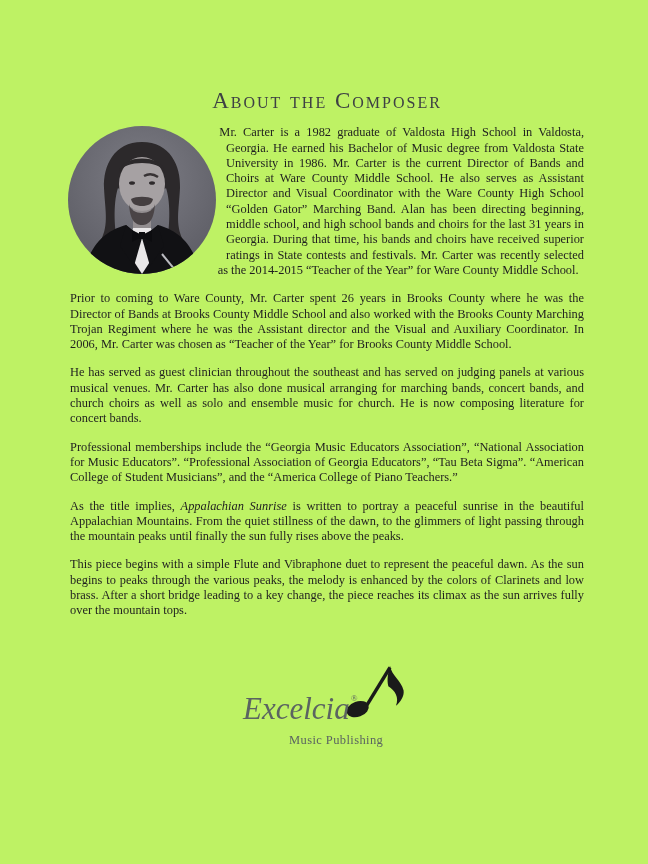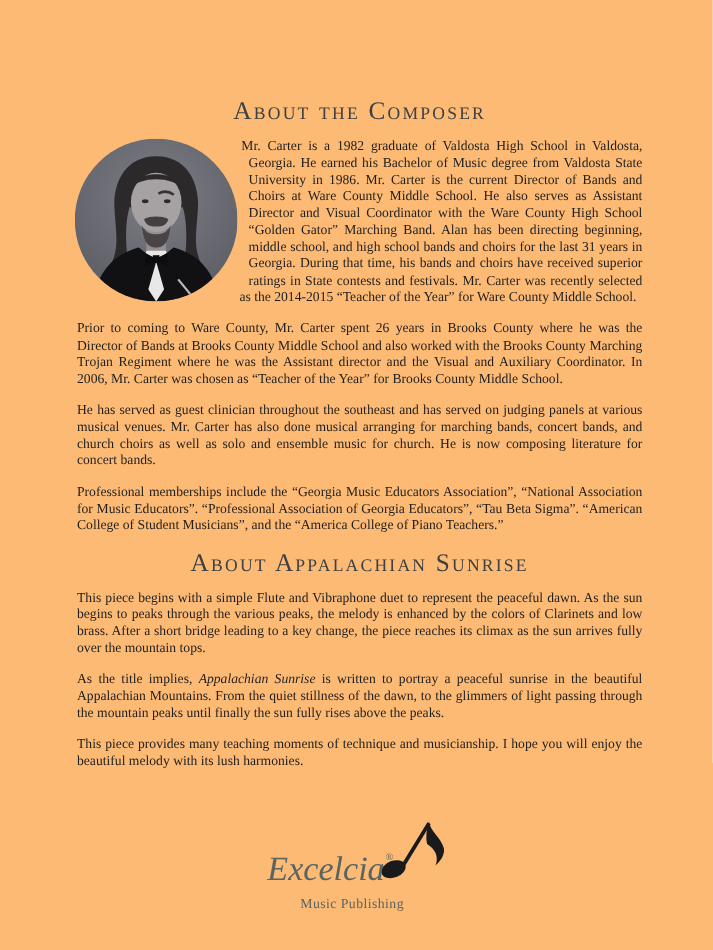--- a/index.html
+++ b/index.html
@@ -1,17 +1,17 @@
 <!DOCTYPE html>
 <html><head>
 <meta charset="utf-8">
 <style>
   html,body { margin:0; padding:0; background:#ffffff; }
   body { font-family:"Liberation Serif", serif; }
-  .page { width:648px; height:864px; background:#fdba74; position:relative; overflow:hidden; }
+  .page { width:648px; height:864px; background:#bef264; position:relative; overflow:hidden; }
   .content { padding:88px 64px 0 70px; }
 
   .section-title {
     margin:0; text-align:center; font-weight:normal;
     font-variant:small-caps; font-size:23px; letter-spacing:2px;
     color:#3e4144; line-height:1.1;
   }
   .title-piece { margin:6px 0 12px; }
 
   .body-text {
@@ -31,21 +31,21 @@
   .italic { font-style:italic; }
 
   .logo { position:relative; width:180px; height:100px; margin:42px auto 0;text-align:center; }
   .note-svg { position:absolute; top:0; right:10px; width:68px; height:64px; }
   .brand-line {
     position:absolute; top:30px; left:6px;
     font-style:italic; font-size:31px; color:#5b6461; white-space:nowrap;
   }
   .reg { font-size:9px; font-style:normal; vertical-align:18px; margin-left:1px; }
   .tagline {
-    position:absolute; top:72px; left:36px;
+    position:absolute; top:72px; left:52px;
     font-size:12.5px; color:#5b6461; letter-spacing:0.4px; white-space:nowrap;
   }
 </style>
 </head>
 <body>
 
 <div class="page">
   <div class="content">
 
     <h1 class="section-title">About the Composer</h1>
@@ -94,27 +94,25 @@
       </div>
       <p class="body-text">Mr. Carter is a 1982 graduate of Valdosta High School in Valdosta, Georgia. He earned his Bachelor of Music degree from Valdosta State University in 1986.  Mr. Carter is the current Director of Bands and Choirs at Ware County Middle School.  He also serves as Assistant Director and Visual Coordinator with the Ware County High School “Golden Gator” Marching Band.  Alan has been directing beginning, middle school, and high school bands and choirs for the last 31 years in Georgia.  During that time, his bands and choirs have received superior ratings in State contests and festivals.  Mr. Carter was recently selected as the 2014-2015 “Teacher of the Year” for Ware County Middle School.</p>
     </div>
 
     <p class="body-text">Prior to coming to Ware County, Mr. Carter spent 26 years in Brooks County where he was the Director of Bands at Brooks County Middle School and also worked with the Brooks County Marching Trojan Regiment where he was the Assistant director and the Visual and Auxiliary Coordinator.  In 2006, Mr. Carter was chosen as “Teacher of the Year” for Brooks County Middle School.</p>
 
     <p class="body-text">He has served as guest clinician throughout the southeast and has served on judging panels at various musical venues.  Mr. Carter has also done musical arranging for marching bands, concert bands, and church choirs as well as solo and ensemble music for church.  He is now composing literature for concert bands.</p>
 
     <p class="body-text">Professional memberships include the “Georgia Music Educators Association”, “National Association for Music Educators”. “Professional Association of Georgia Educators”, “Tau Beta Sigma”. “American College of Student Musicians”, and the “America College of Piano Teachers.”</p>
 
-    <h1 class="section-title title-piece">About Appalachian Sunrise</h1>
+
+    <p class="body-text"><span>As the title implies, </span><span class="italic">Appalachian Sunrise</span><span> is written to portray a peaceful sunrise in the beautiful Appalachian Mountains. From the quiet stillness of the dawn, to the glimmers of light passing through the mountain peaks until finally the sun fully rises above the peaks.</span></p>
 
     <p class="body-text">This piece begins with a simple Flute and Vibraphone duet to represent the peaceful dawn. As the sun begins to peaks through the various peaks, the melody is enhanced by the colors of Clarinets and low brass. After a short bridge leading to a key change, the piece reaches its climax as the sun arrives fully over the mountain tops.</p>
 
-    <p class="body-text"><span>As the title implies, </span><span class="italic">Appalachian Sunrise</span><span> is written to portray a peaceful sunrise in the beautiful Appalachian Mountains. From the quiet stillness of the dawn, to the glimmers of light passing through the mountain peaks until finally the sun fully rises above the peaks.</span></p>
-
-    <p class="body-text">This piece provides many teaching moments of technique and musicianship. I hope you will enjoy the beautiful melody with its lush harmonies.</p>
 
     <div class="logo">
       <svg class="note-svg" viewBox="0 0 80 70">
         <ellipse cx="22" cy="54" rx="13.5" ry="9" transform="rotate(-20 22 54)" fill="#1a1a1a"></ellipse>
         <path d="M33,49 L60,5" stroke="#1a1a1a" stroke-width="4" fill="none"></path>
         <path d="M60,3 C62,15 73,20 76,32 C77,39 72,46 67,50 C71,40 66,32 58,27 C56,19 58,10 60,3 Z" fill="#1a1a1a"></path>
       </svg>
       <div class="brand-line"><span>Excelcia</span><span class="reg">®</span></div>
       <div class="tagline">Music Publishing</div>
     </div>

